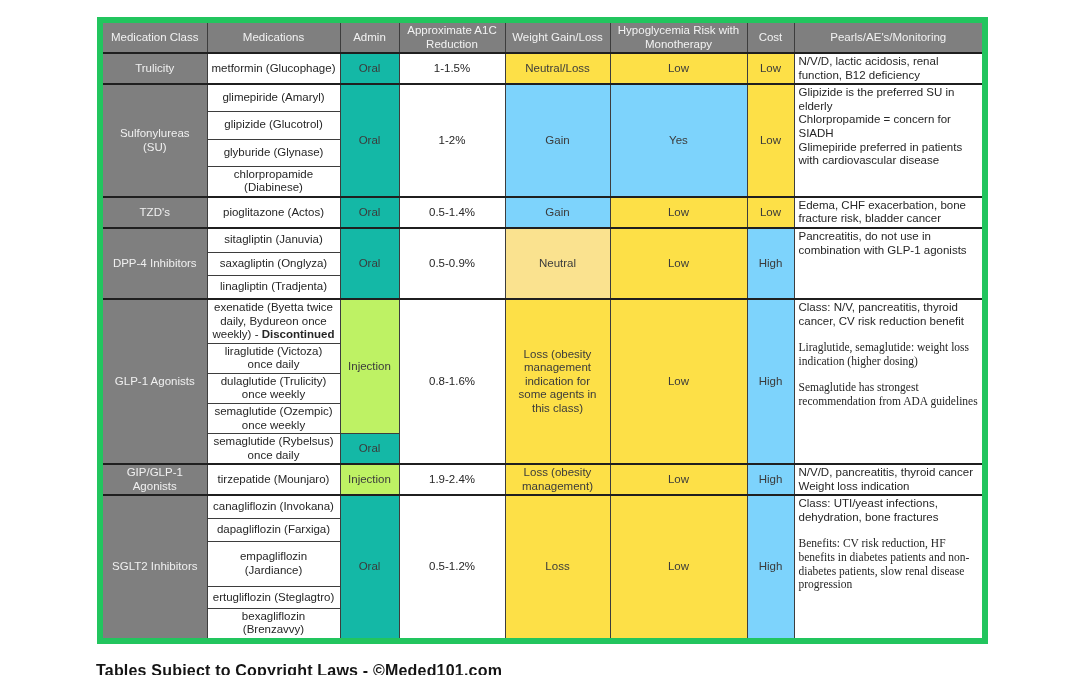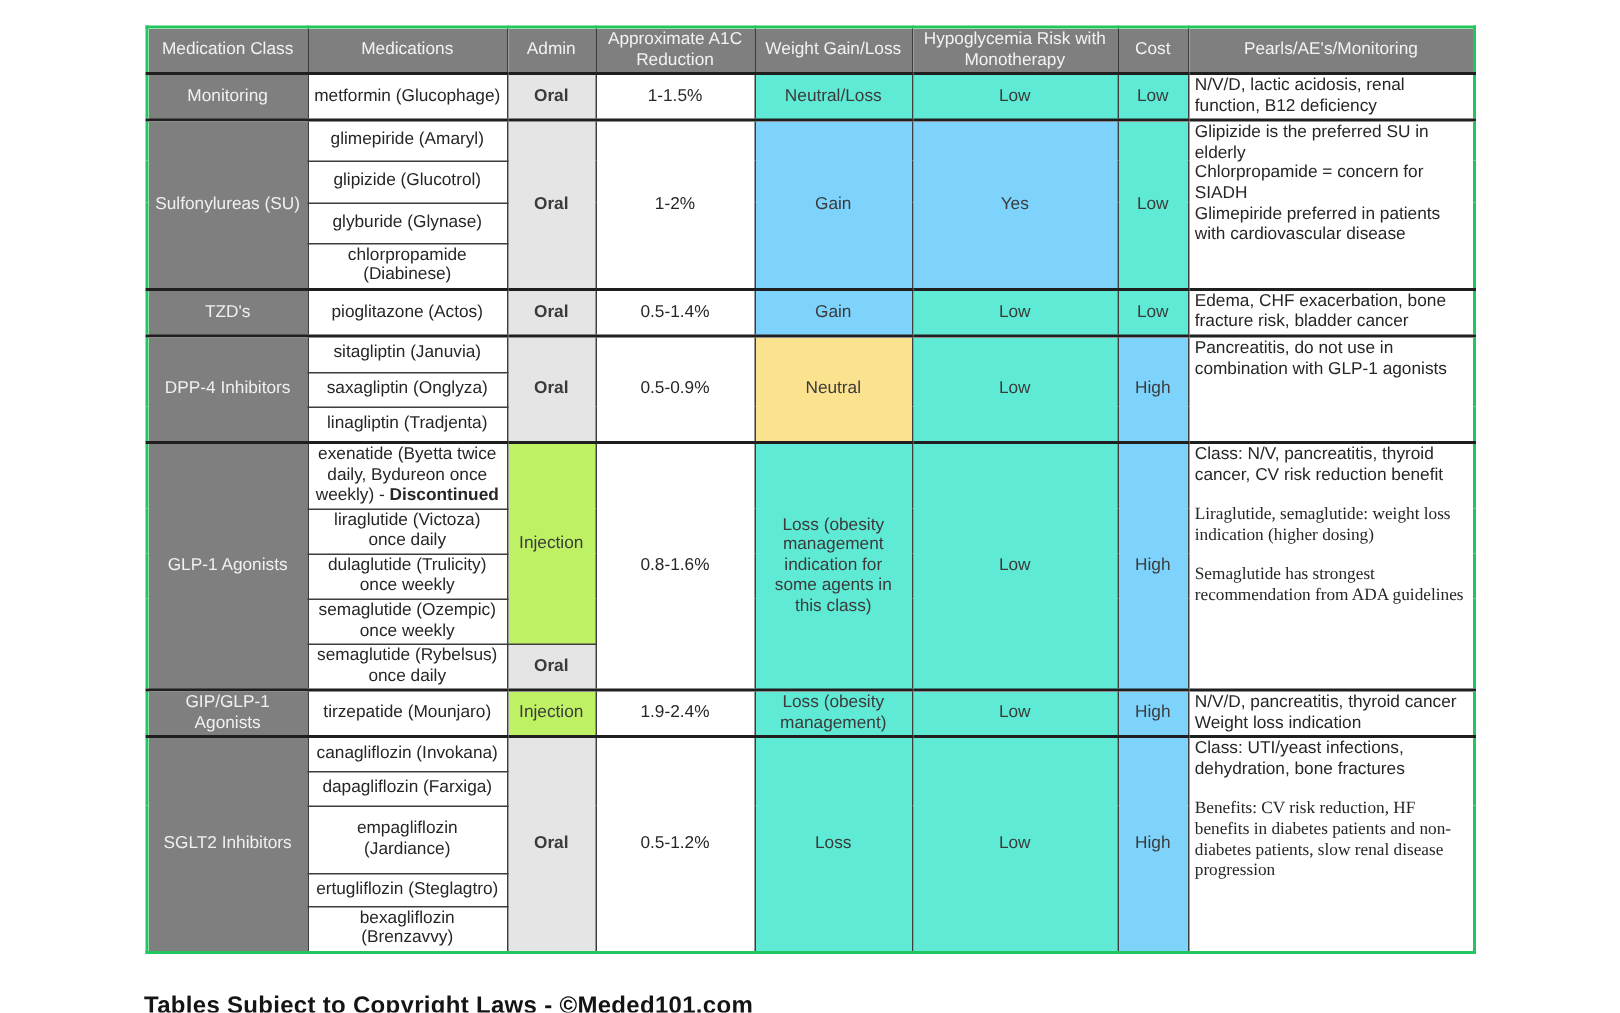--- a/index.html
+++ b/index.html
@@ -3,39 +3,39 @@
 <meta charset="utf-8">
 <style>
   html, body { margin:0; padding:0; }
   body {
     width:1080px; height:675px; background:#ffffff; overflow:hidden;
     position:relative; font-family:"Liberation Sans", sans-serif;
   }
   .sheet { position:absolute; left:97px; top:17px; }
   table.med-table {
     border-collapse:collapse; table-layout:fixed; width:885px;
-    border:2px solid #22c55e;
+    border:6px solid #22c55e;
   }
   td, th {
     border:1px solid #3d3d3d; padding:1px 4px;
     font-size:11.5px; line-height:1.18; color:#262626;
     overflow:hidden; word-wrap:break-word;
   }
   th {
     background:#7f7f7f; color:#f2f2f2; font-weight:normal;
     text-align:center; vertical-align:middle;
   }
   td.class-cell {
     background:#7f7f7f; color:#f0f0f0;
     text-align:center; vertical-align:middle;
   }
   td.center { text-align:center; vertical-align:middle; }
-  td.purple { background:#e5e5e5;font-weight:bold; }
+  td.purple { background:#14b8a6; }
   td.orange { background:#bef264; }
-  td.green  { background:#5eead4; }
+  td.green  { background:#fde047; }
   td.red    { background:#7dd3fc; }
   td.yellow { background:#fae28f; }
   td.tint   { color:#3b3b3b; }
   td.pearls { vertical-align:top; text-align:left; }
   td.pearls p { margin:0; }
   td.pearls p.gap { margin-top:13px;font-family:Liberation Serif, serif; }
   tr.gs > td, tr.gs > th { border-top:2px solid #1f1f1f; }
   .h22{height:22px}.h23{height:23px}.h24{height:24px}.h25{height:25px}
   .h26{height:26px}.h27{height:27px}.h28{height:28px}.h29{height:29px}
   .h30{height:30px}.h41{height:41px}.h45{height:45px}
@@ -67,21 +67,21 @@
     <th>Medications</th>
     <th>Admin</th>
     <th>Approximate A1C Reduction</th>
     <th>Weight Gain/Loss</th>
     <th>Hypoglycemia Risk with Monotherapy</th>
     <th>Cost</th>
     <th>Pearls/AE's/Monitoring</th>
   </tr>
 
   <tr class="gs h28">
-    <td class="class-cell">Monitoring</td>
+    <td class="class-cell">Trulicity</td>
     <td class="center">metformin (Glucophage)</td>
     <td class="center purple tint">Oral</td>
     <td class="center">1-1.5%</td>
     <td class="center green tint">Neutral/Loss</td>
     <td class="center green tint">Low</td>
     <td class="center green tint">Low</td>
     <td class="pearls">
             <p>N/V/D, lactic acidosis, renal function, B12 deficiency</p>
           </td>
   </tr>

